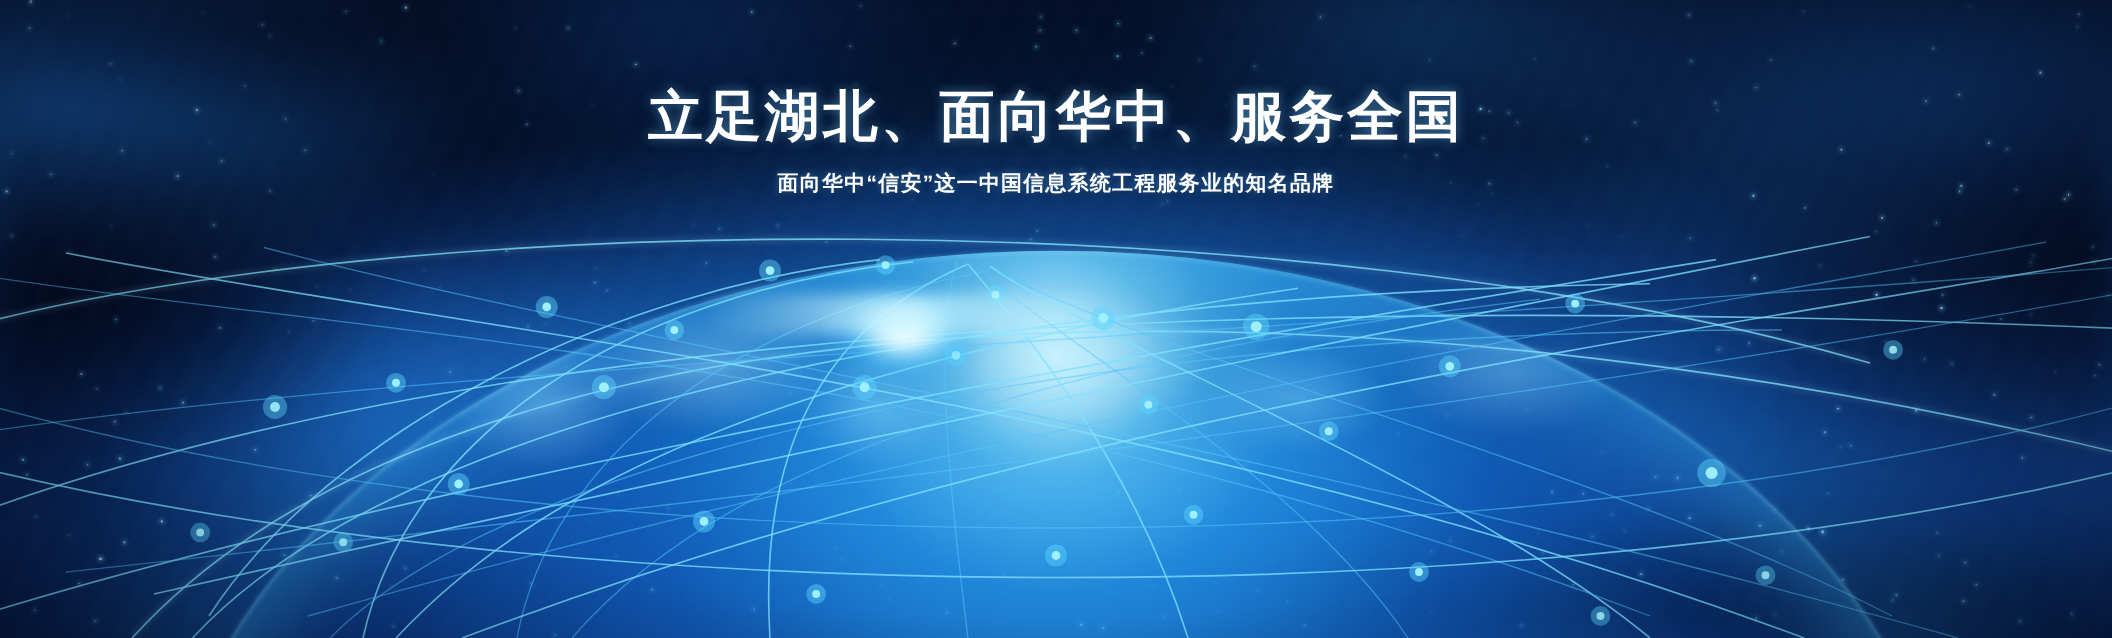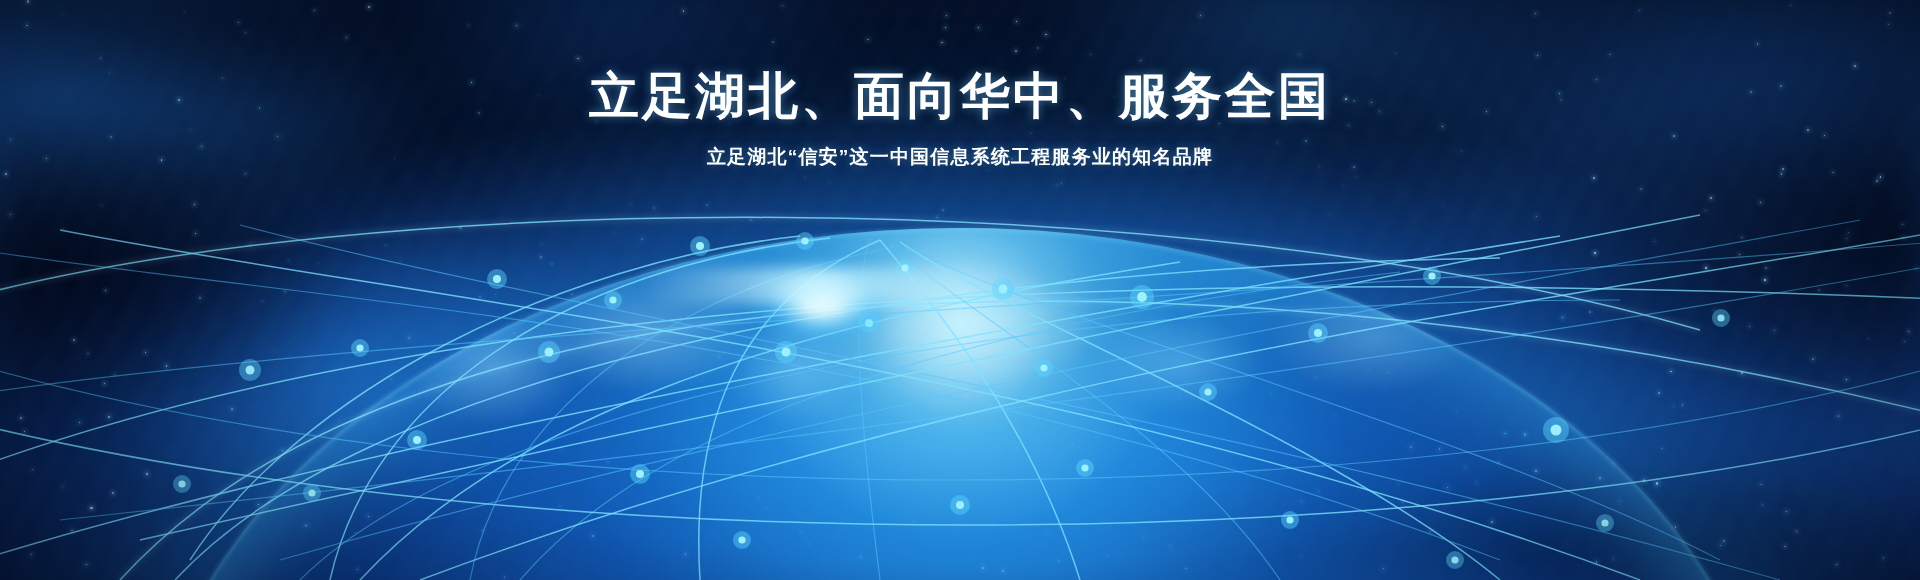--- a/index.html
+++ b/index.html
@@ -148,21 +148,21 @@
   
   .vignette {
     position:absolute; inset:0;
     background:radial-gradient(ellipse 78% 88% at 50% 60%, rgba(0,0,0,0) 42%, rgba(2,8,26,.36) 78%, rgba(1,5,18,.62) 100%);
     pointer-events:none;
   }
 
   
   .copy {
     position:absolute;
-    left:0; right:0; top:68px;
+    left:0; right:0; top:78px;
     text-align:center;
     z-index:9;
   }
   .headline {
     color:#ffffff;
     font-size:50px;
     font-weight:bold;
     letter-spacing:3px;
     line-height:1.12;
     text-shadow:
@@ -641,16 +641,16 @@
     </svg>
   </div>
 
   <div class="hotspot"></div>
   <div class="hotspot-flare"></div>
 
   <div class="vignette"></div>
 
   <div class="copy">
     <div class="headline">立足湖北、面向华中、服务全国</div>
-    <div class="subline">立足湖北“信安”这一中国信息系统工程服务业的知名品牌</div>
+    <div class="subline">面向华中“信安”这一中国信息系统工程服务业的知名品牌</div>
   </div>
 
 </div>
 
 </body></html>

